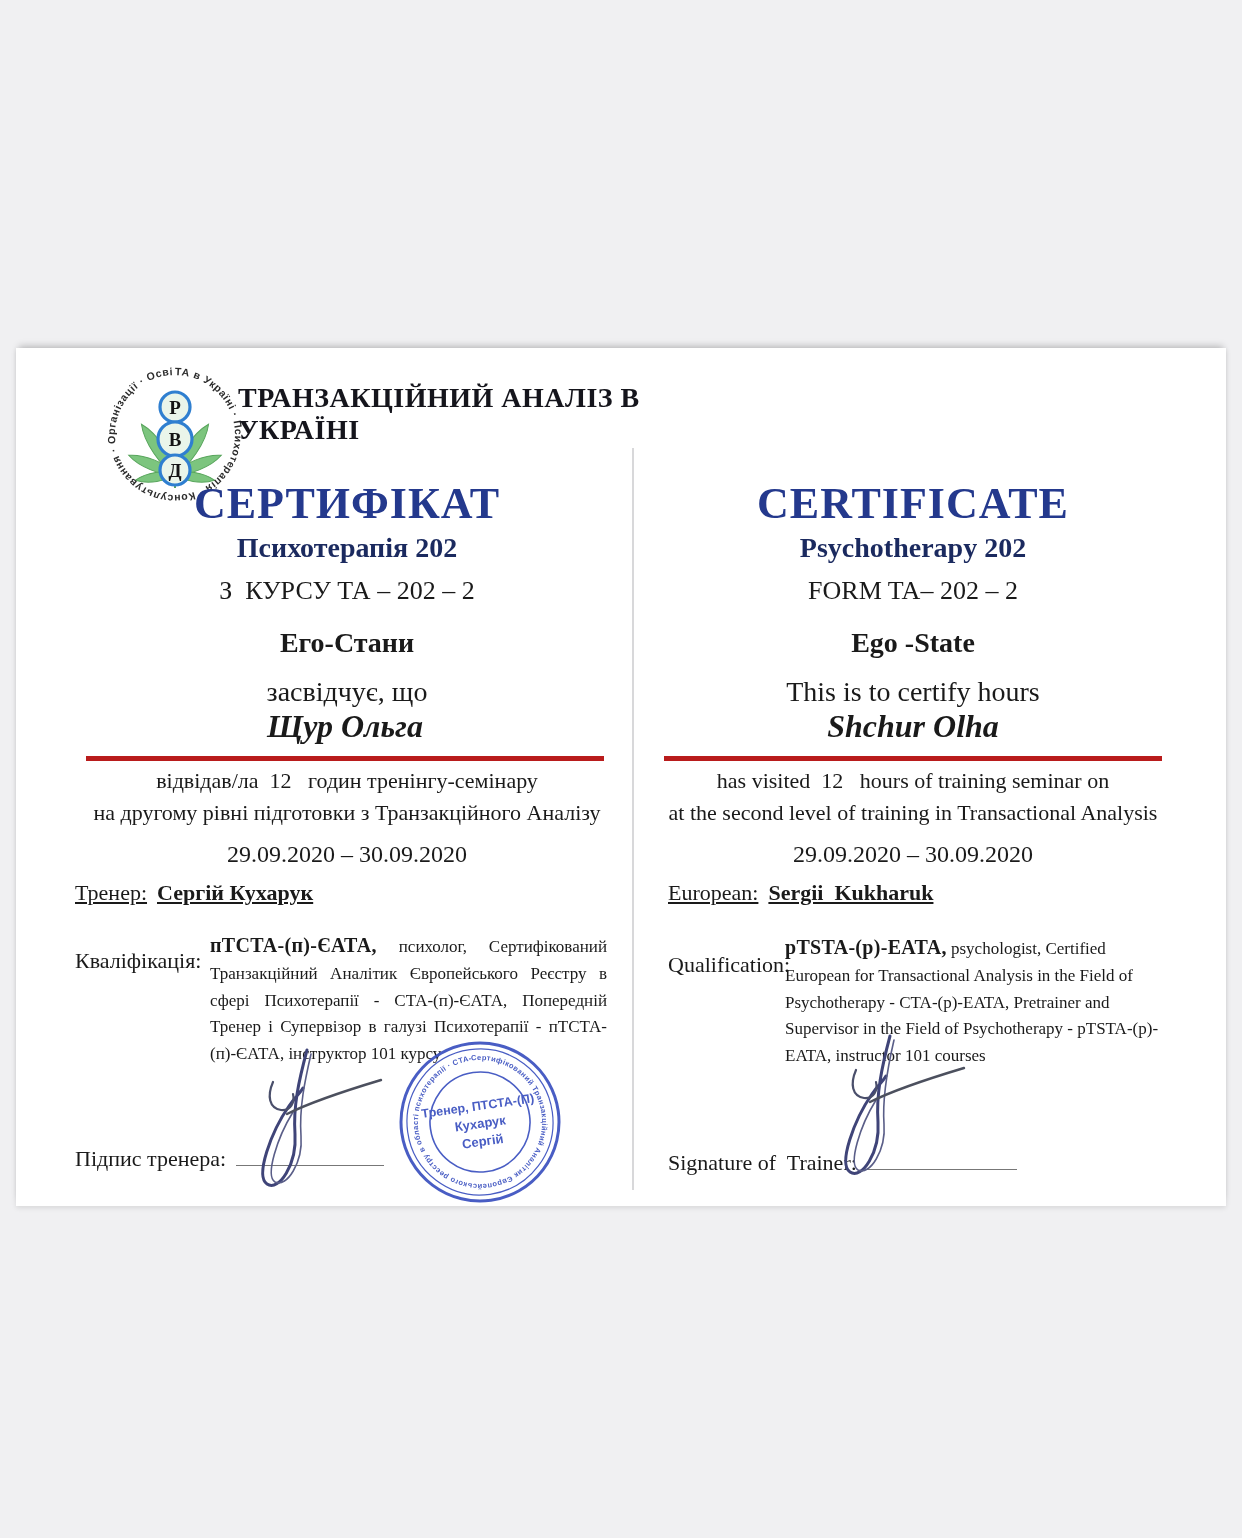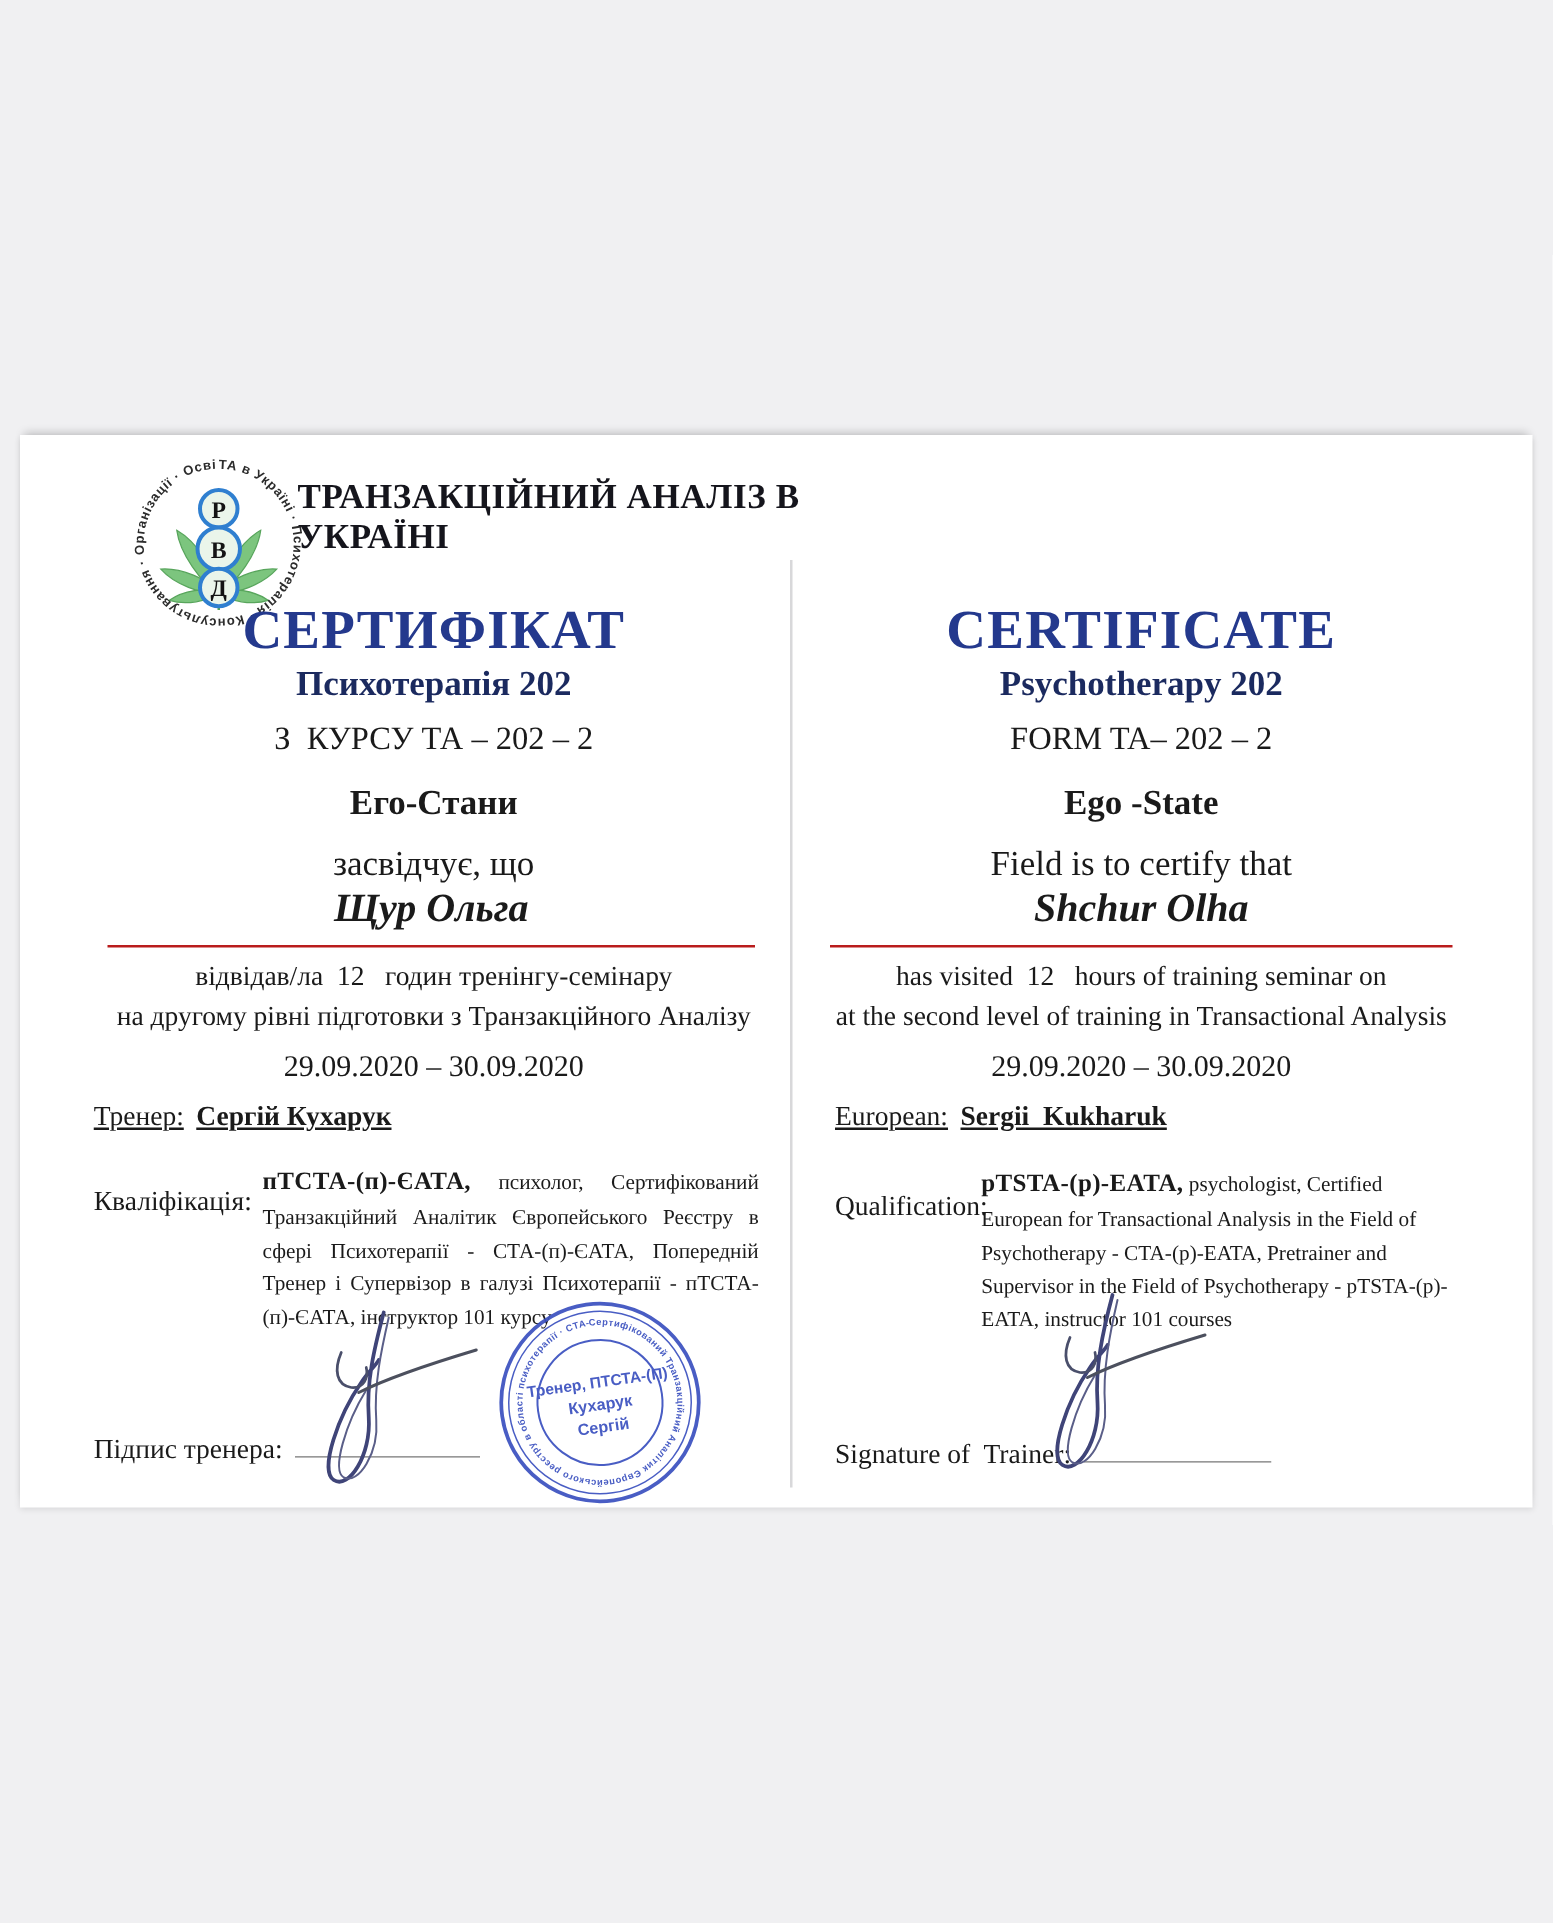--- a/index.html
+++ b/index.html
@@ -38,21 +38,21 @@
 
   .cert-title{top:130px;font-size:44px;font-weight:700;color:#24398d;letter-spacing:1px;}
   .cert-subtitle{top:184px;font-size:28px;font-weight:700;color:#1b2a5f;}
   .course-line{top:228px;font-size:26px;}
   .topic-line{top:279px;font-size:28px;font-weight:700;}
   .certify-line{top:328px;font-size:28px;}
 
   .name-block{
     top:360px;height:48px;
     font-size:32px;font-weight:700;font-style:italic;
-    border-bottom:2px solid #b91c1c;
+    border-bottom:5px solid #b91c1c;
   }
   .name-left{left:70px;width:518px;}
   .name-right{left:648px;width:498px;}
 
   .body-line1{top:420px;font-size:22px;}
   .body-line2{top:452px;font-size:22px;}
   .dates-line{top:493px;font-size:24px;}
 
   .trainer-row{top:532px;font-size:22px;text-align:left;text-decoration:underline;}
   .trainer-row .t-name{font-weight:700;margin-left:10px;}
@@ -178,21 +178,21 @@
           <text x="88" y="110" font-size="13">Сергій</text>
         </g>
       </g>
     </svg>
   </div>
 
   <div class="abs center col-right cert-title">CERTIFICATE</div>
   <div class="abs center col-right cert-subtitle">Psychotherapy 202</div>
   <div class="abs center col-right course-line pre">FORM TA– 202 – 2</div>
   <div class="abs center col-right topic-line">Ego -State</div>
-  <div class="abs center col-right certify-line">Field is to certify that</div>
+  <div class="abs center col-right certify-line">This is to certify hours</div>
   <div class="abs center name-block name-right">Shchur Olha</div>
   <div class="abs center col-right body-line1 pre">has visited  12   hours of training seminar on</div>
   <div class="abs center col-right body-line2">at the second level of training in Transactional Analysis</div>
   <div class="abs center col-right dates-line">29.09.2020 – 30.09.2020</div>
 
   <div class="abs trainer-row trainer-right">
     <span>European:</span><span class="t-name pre">Sergii  Kukharuk</span>
   </div>
 
   <div class="abs qual-label qual-label-right">Qualification:</div>

